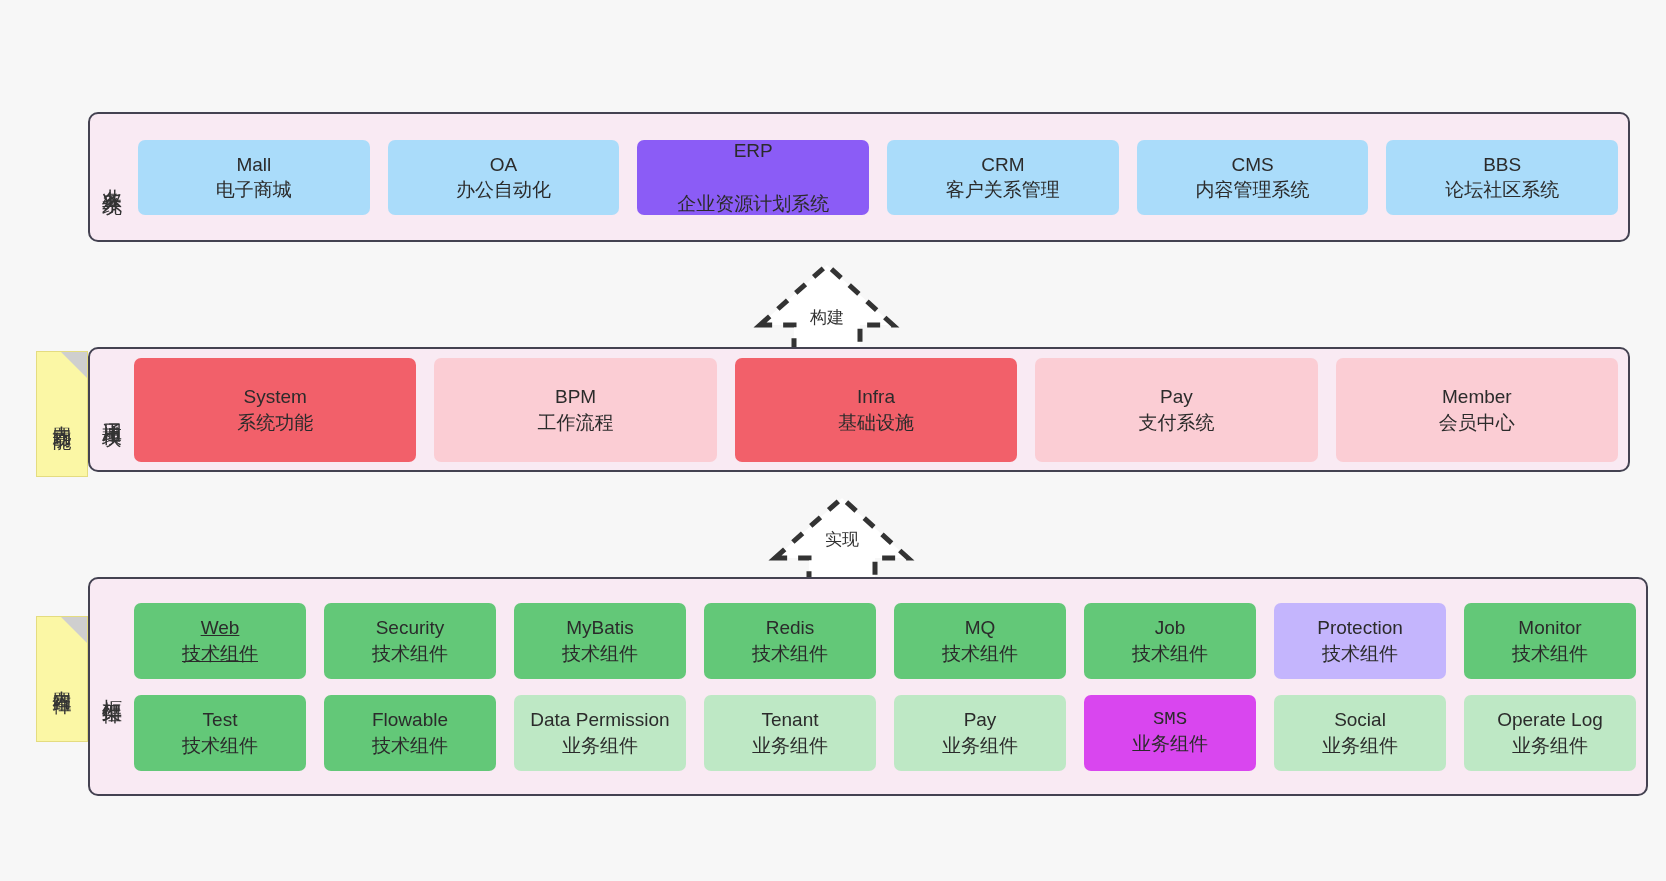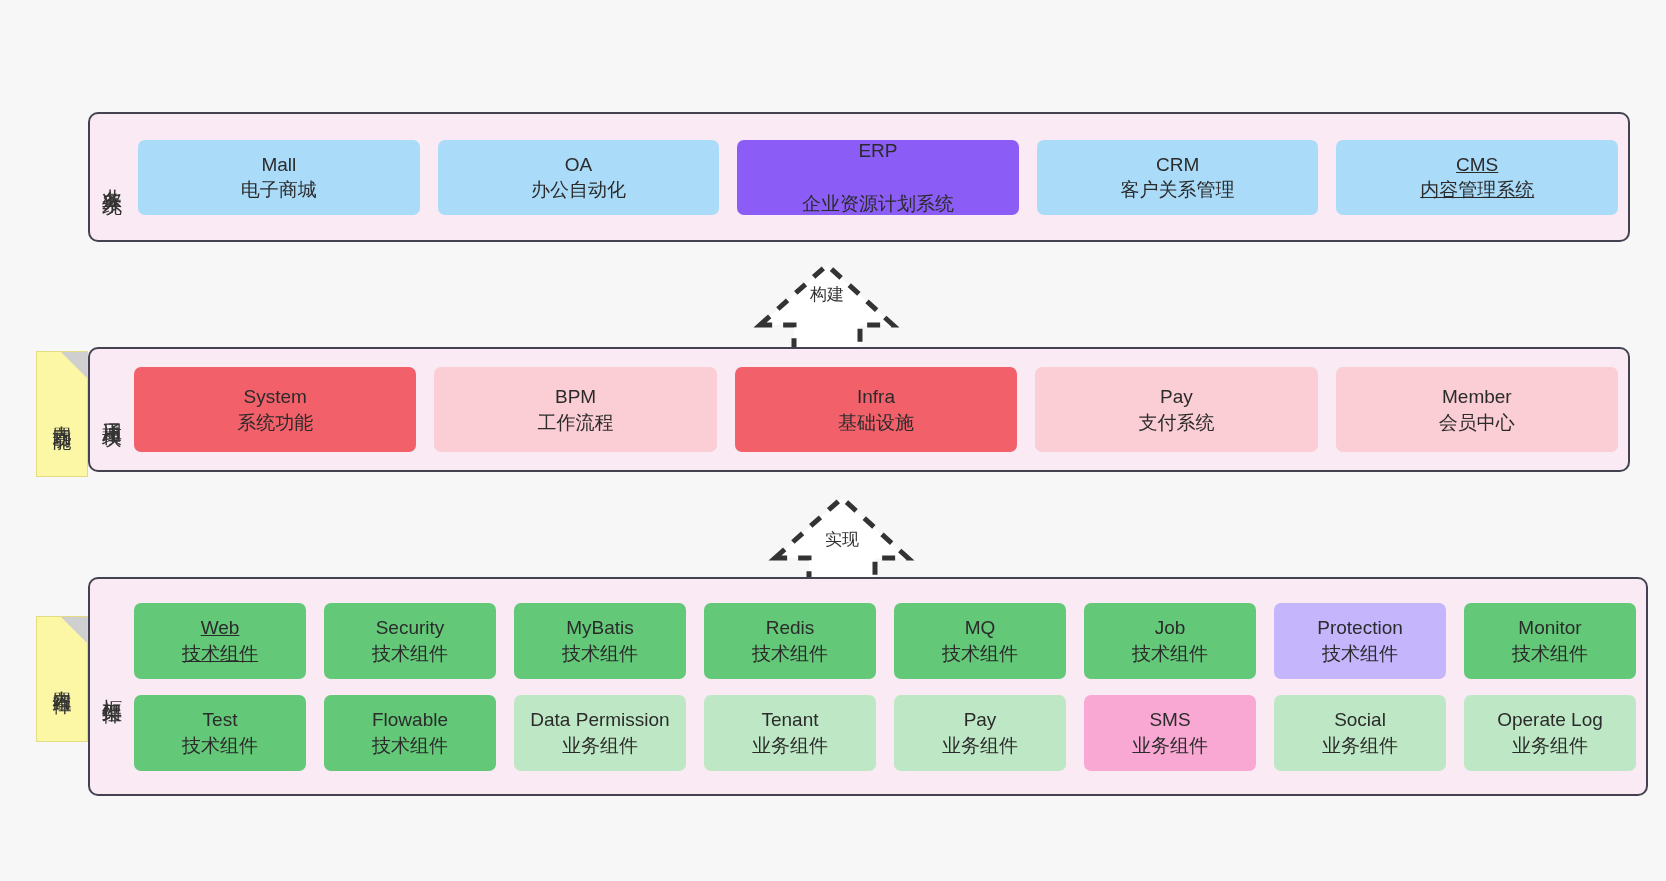--- a/index.html
+++ b/index.html
@@ -67,21 +67,21 @@
   .card .en{display:block;}
   .card .cn{display:block;}
 
   
   #layer-business{left:88px;top:112px;width:1542px;height:130px;}
   #layer-business .layer-body{padding-left:4px;}
   #layer-business .row{height:75px;}
 
   
   #layer-modules{left:88px;top:347px;width:1542px;height:125px;}
-  #layer-modules .row{height:85px;}
+  #layer-modules .row{height:104px;}
 
   
   #layer-framework{left:88px;top:577px;width:1560px;height:219px;}
   #layer-framework .layer-body{gap:16px;}
   #layer-framework .row{height:76px;}
 
   
   .note{
     position:absolute;
     background:#fbf7a5;
@@ -140,33 +140,37 @@
           <span class="cn">办公自动化</span>
         </div>
         <div class="card" style="background: #8b5cf6; gap: 27px;">
           <span class="en">ERP</span>
           <span class="cn">企业资源计划系统</span>
         </div>
         <div class="card" style="background: rgb(170, 220, 250);">
           <span class="en">CRM</span>
           <span class="cn">客户关系管理</span>
         </div>
-        <div class="card" style="background: rgb(170, 220, 250); text-decoration: underline;">
+        <div class="card" style="background: rgb(170, 220, 250);">
           <span class="en">CMS</span>
           <span class="cn">内容管理系统</span>
+        </div>
+        <div class="card" style="background: rgb(170, 220, 250);">
+          <span class="en">BBS</span>
+          <span class="cn">论坛社区系统</span>
         </div>
       </div>
     </div>
   </div>
 
   <div class="arrow" id="arrow-build" style="left:740px;top:255px;width:220px;height:100px;">
     <svg width="220" height="100" viewBox="0 0 220 100">
       <path d="M 20 70 L 87 10 L 153 70 L 120 70 L 120 100 L 54 100 L 54 70 Z" fill="#ffffff" stroke="#333333" stroke-width="5" stroke-dasharray="13,11" stroke-linejoin="miter"></path>
     </svg>
-    <span class="lbl" style="left:87px;top:28px;">构建</span>
+    <span class="lbl" style="left:87px;top:51px;">构建</span>
   </div>
 
   <div class="layer" id="layer-modules" style="background: rgb(249, 234, 243); border-color: rgb(68, 66, 81);">
     <div class="layer-title">通用模块</div>
     <div class="layer-body">
       <div class="row">
         <div class="card" style="background: rgb(242, 96, 106);">
           <span class="en">System</span>
           <span class="cn">系统功能</span>
         </div>
@@ -250,21 +254,21 @@
           <span class="cn">业务组件</span>
         </div>
         <div class="card" style="background: rgb(190, 232, 197);">
           <span class="en">Tenant</span>
           <span class="cn">业务组件</span>
         </div>
         <div class="card" style="background: rgb(190, 232, 197);">
           <span class="en">Pay</span>
           <span class="cn">业务组件</span>
         </div>
-        <div class="card" style="background: #f9a8d4;">
+        <div class="card" style="background: #d946ef; font-family: Liberation Mono, monospace;">
           <span class="en">SMS</span>
           <span class="cn">业务组件</span>
         </div>
         <div class="card" style="background: rgb(190, 232, 197);">
           <span class="en">Social</span>
           <span class="cn">业务组件</span>
         </div>
         <div class="card" style="background: rgb(190, 232, 197); text-align: right;">
           <span class="en">Operate Log</span>
           <span class="cn">业务组件</span>

